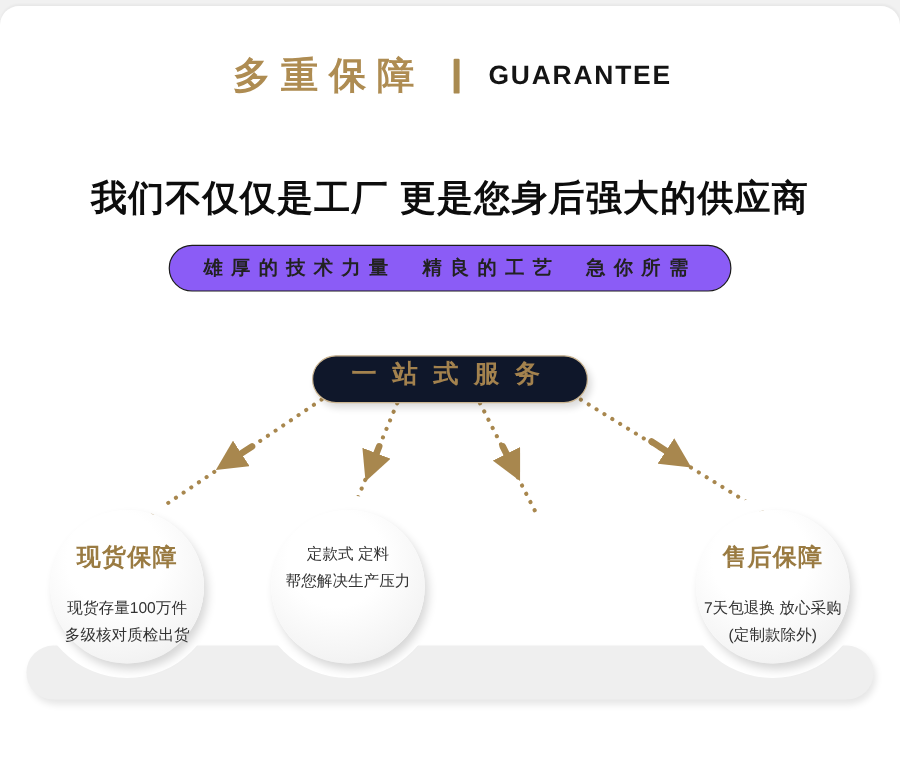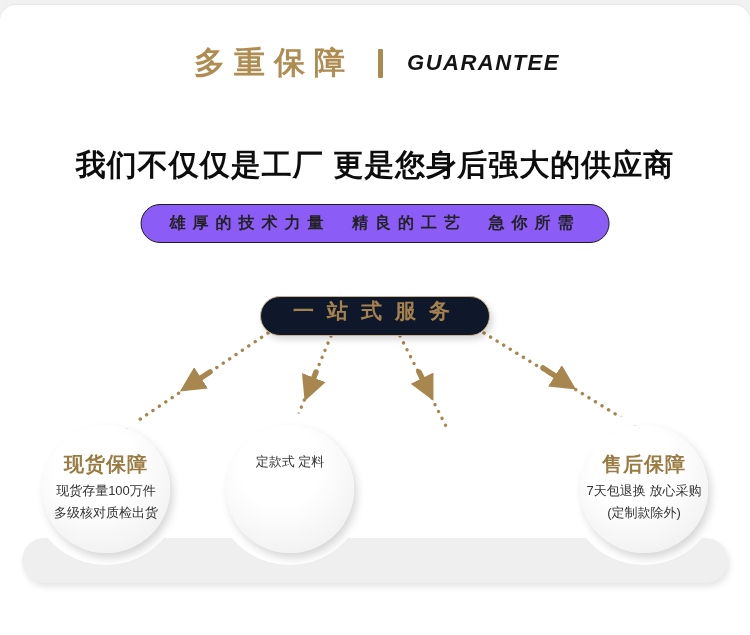--- a/index.html
+++ b/index.html
@@ -14,21 +14,21 @@
 
   .header{
     position:absolute;top:44px;left:0;width:750px;height:38px;z-index:2;
     display:flex;align-items:center;justify-content:center;gap:24px;
   }
   .header .cn{
     font-size:31px;font-weight:700;color:#AE8C52;letter-spacing:9px;text-indent:4px;
   }
   .header .bar{width:5px;height:29px;background:#A98A50;border-radius:1px;}
   .header .en{
-    font-size:22px;font-weight:600;color:#141414;letter-spacing:1.5px;font-style:italic;
+    font-size:22px;font-weight:600;color:#141414;letter-spacing:1.5px;
   }
 
   .headline{
     position:absolute;top:145px;left:0;width:750px;z-index:2;
     text-align:center;font-size:30px;font-weight:700;color:#0d0d0d;letter-spacing:1px;
   }
 
   .tagline{
     position:absolute;top:204px;left:50%;transform:translateX(-50%);z-index:2;
     height:37px;border:1.5px solid #1c1c1c;border-radius:20px;
@@ -57,21 +57,21 @@
   }
 
   .circle{
     position:absolute;top:425px;width:128px;height:128px;border-radius:50%;z-index:3;
     background:radial-gradient(circle at 42% 32%, #ffffff 35%, #f4f4f4 72%, #e9e9e9 100%);
     box-shadow:3px 5px 8px rgba(0,0,0,0.16), 0 0 0 12px #ffffff;
     text-align:center;box-sizing:border-box;padding-top:26px;
   }
   .c1{left:42px;} .c2{left:226px;} .c3{left:400px;} .c4{left:580px;}
   .circle .ttl{
-    font-size:20px;font-weight:700;color:#9A7B42;letter-spacing:1px;margin-bottom:2px;white-space:nowrap;
+    font-size:20px;font-weight:700;color:#9A7B42;letter-spacing:1px;margin-bottom:18px;white-space:nowrap;
   }
   .circle .ln{
     font-size:13px;color:#333333;line-height:22px;white-space:nowrap;
   }
 </style>
 </head>
 <body>
 
 <div class="page">
   <div class="top-strip"></div>
@@ -120,20 +120,21 @@
   <div class="platform"></div>
 
   <div class="circle c1">
     <div class="ttl">现货保障</div>
     <div class="ln">现货存量100万件</div>
     <div class="ln">多级核对质检出货</div>
   </div>
 
   <div class="circle c2">
     <div class="ln">定款式 定料</div>
+    <div class="ln">帮您解决生产压力</div>
   </div>
 
 
   <div class="circle c4">
     <div class="ttl">售后保障</div>
     <div class="ln">7天包退换 放心采购</div>
     <div class="ln">(定制款除外)</div>
   </div>
 </div>
 

